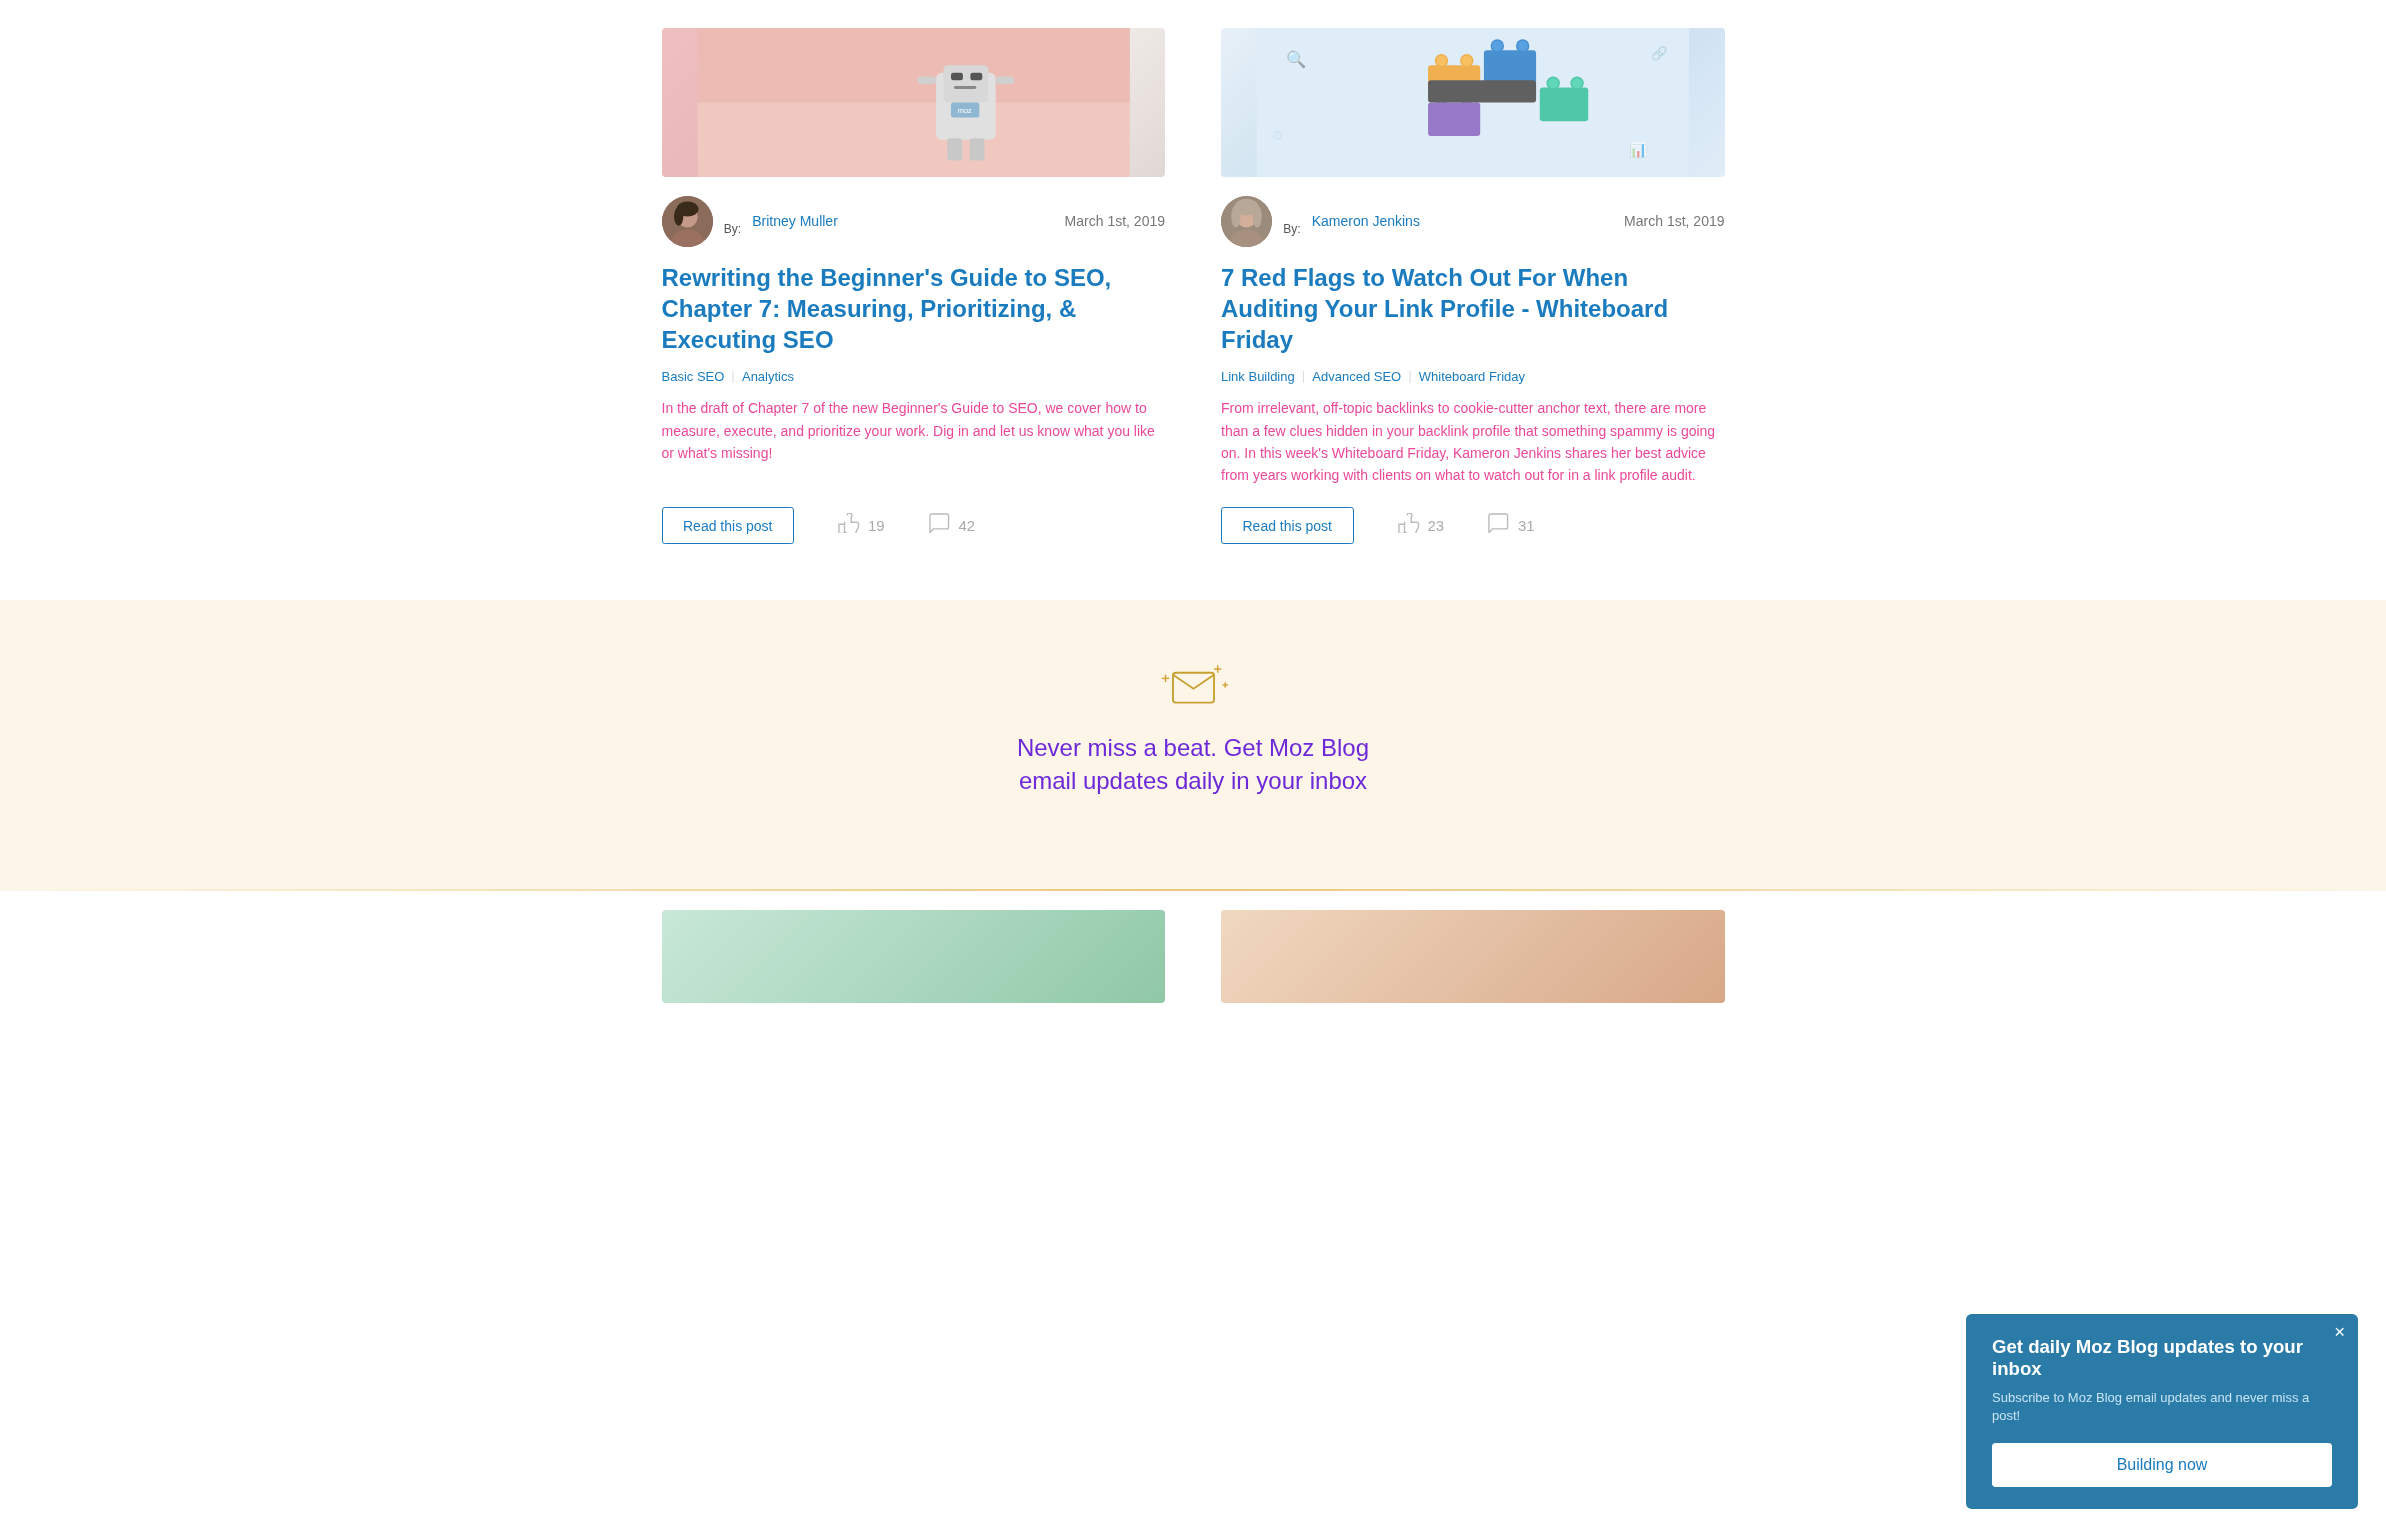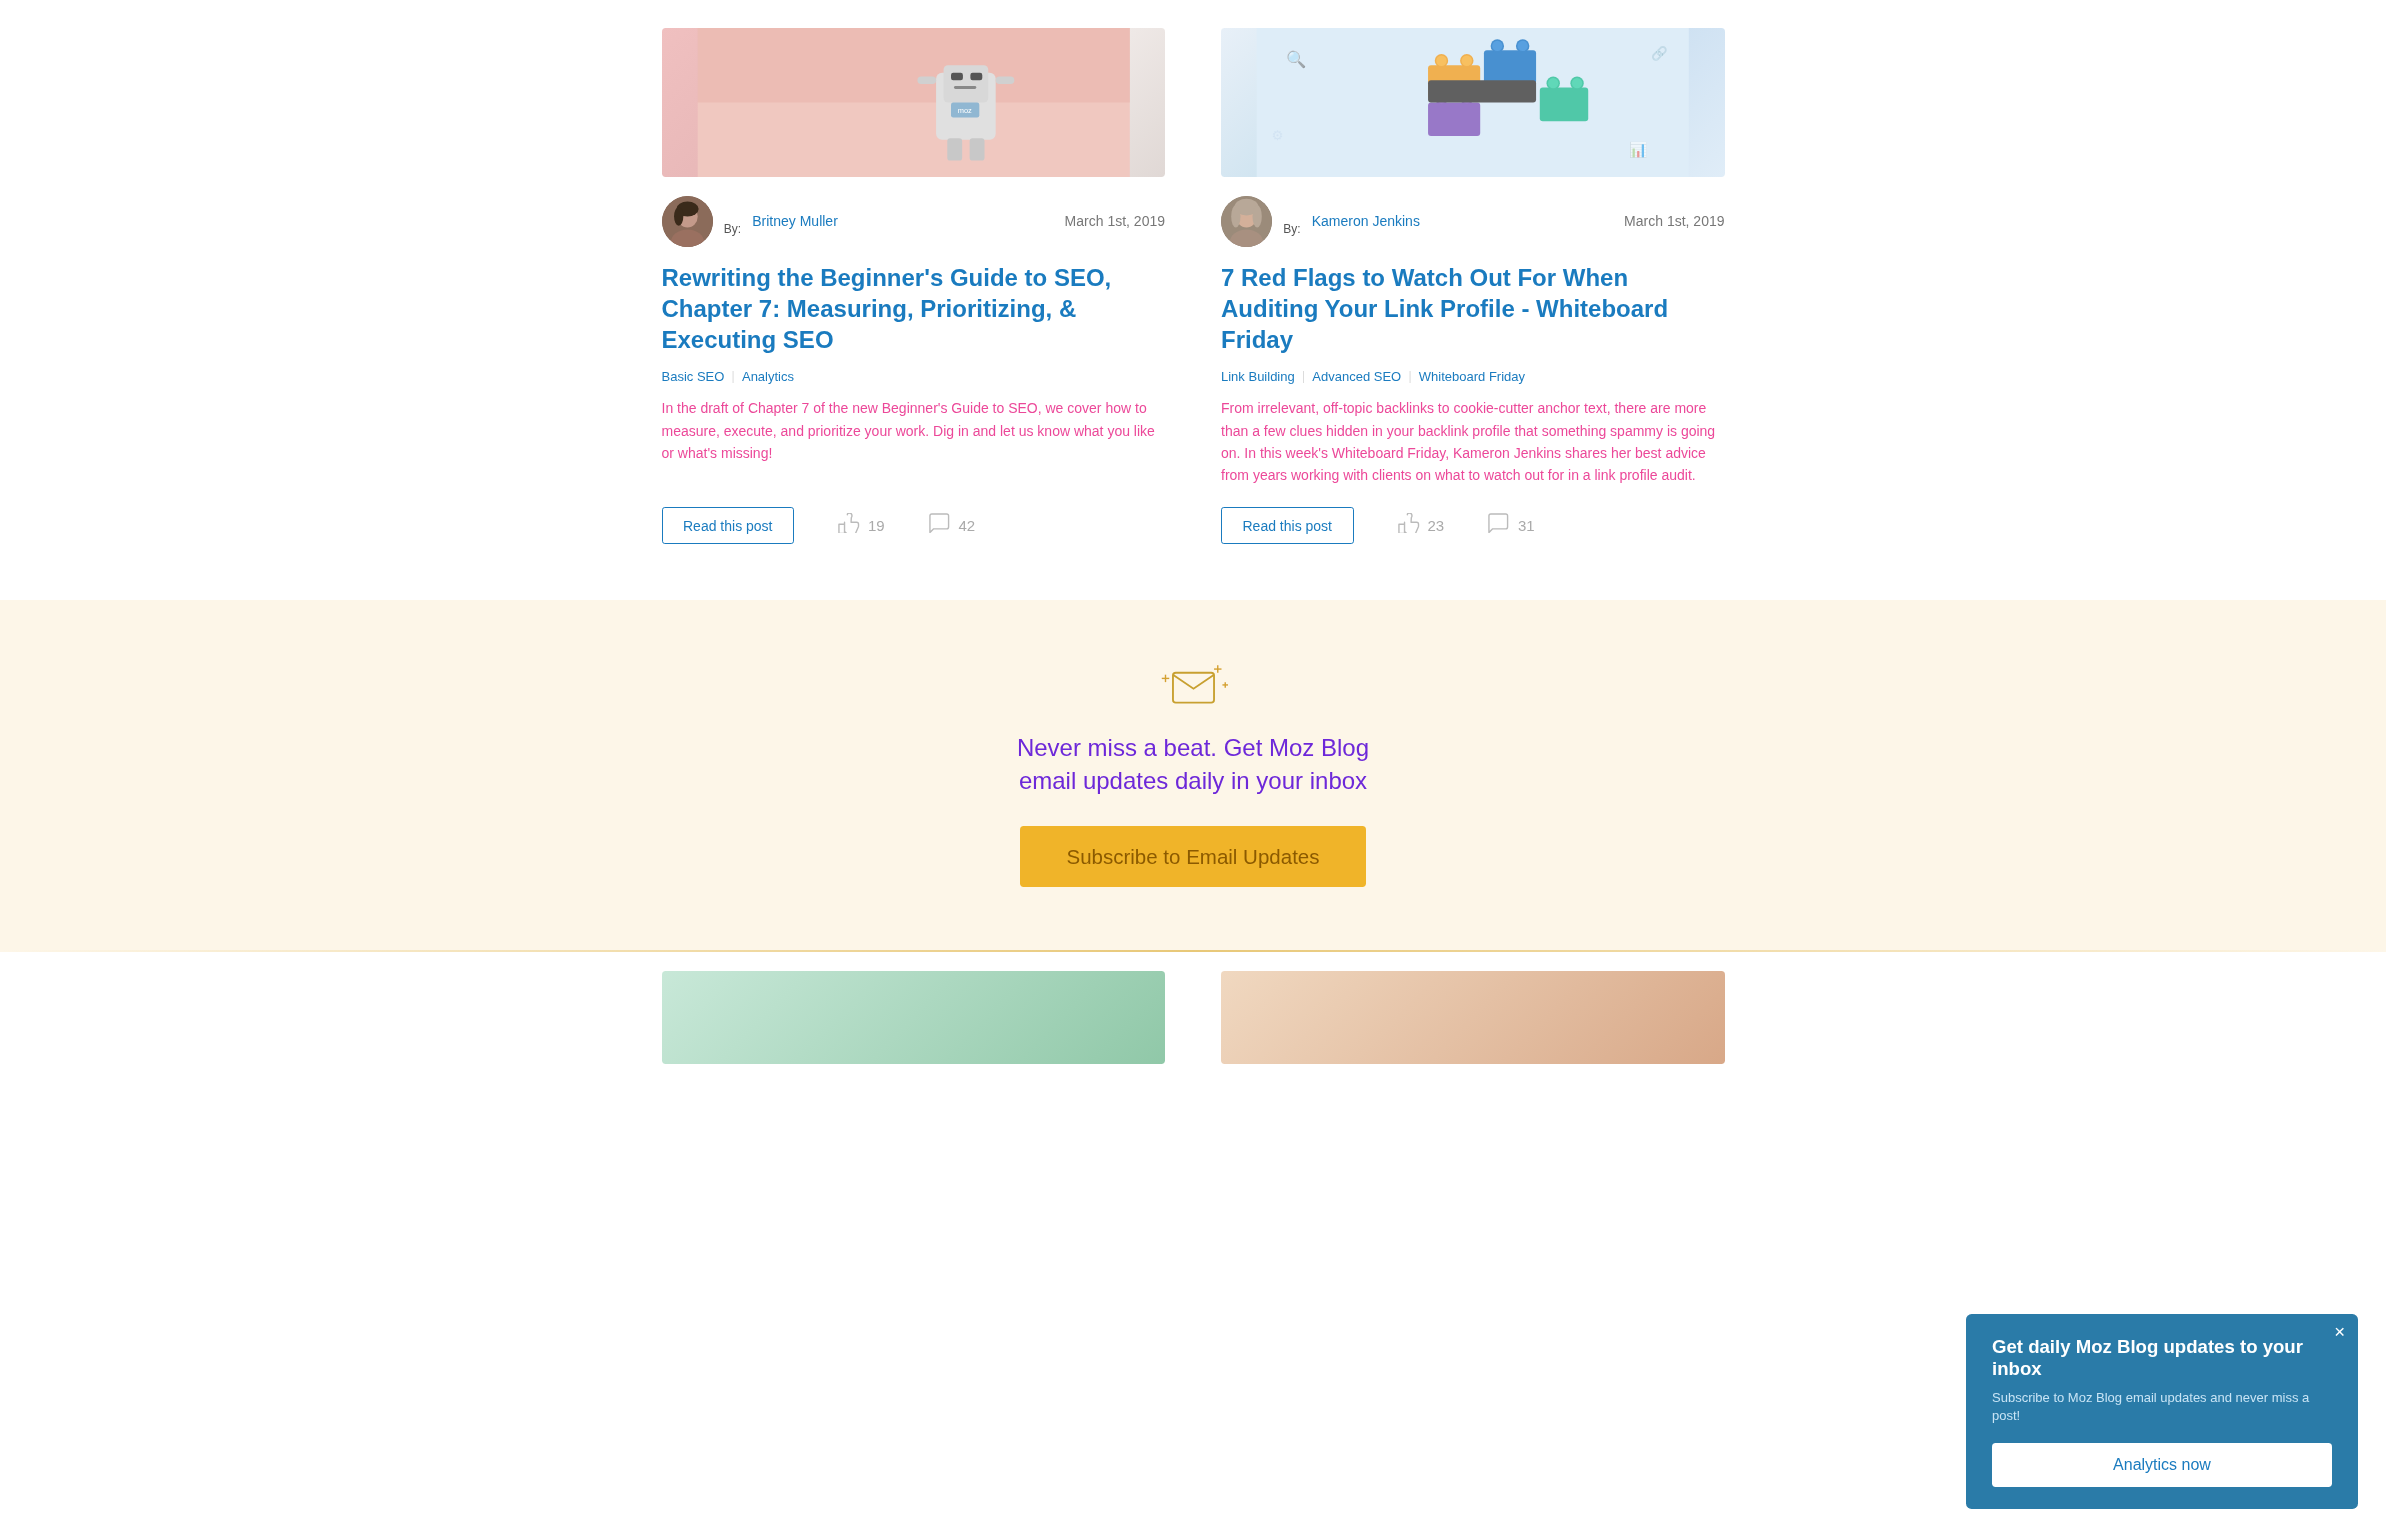--- a/index.html
+++ b/index.html
@@ -497,31 +497,30 @@
       <rect x="18" y="18" width="44" height="32" rx="3" fill="none" stroke="#c8a030" stroke-width="2"></rect>
       <path d="M18 20 L40 35 L62 20" stroke="#c8a030" stroke-width="2" fill="none"></path>
     </svg>
   </div>
 
   <p class="subscribe-title">
     <span>Never miss a beat. Get Moz Blog</span><br>
     <span>email updates daily in your inbox</span>
   </p>
 
-  <button class="subscribe-btn">Subscribe to Email Updates</button>
 
   <div class="divider-line"></div>
 </div>
 
 <div class="bottom-preview">
   <div class="bottom-grid">
     <div class="bottom-img-placeholder bottom-img-left"></div>
     <div class="bottom-img-placeholder bottom-img-right"></div>
   </div>
 </div>
 
 <div class="email-popup">
   <button class="popup-close">×</button>
   <p class="popup-title">Get daily Moz Blog updates to your inbox</p>
   <p class="popup-subtitle">Subscribe to Moz Blog email updates and never miss a post!</p>
-  <button class="popup-subscribe-btn">Analytics now</button>
+  <button class="popup-subscribe-btn">Building now</button>
 </div>
 
 
 </body></html>

